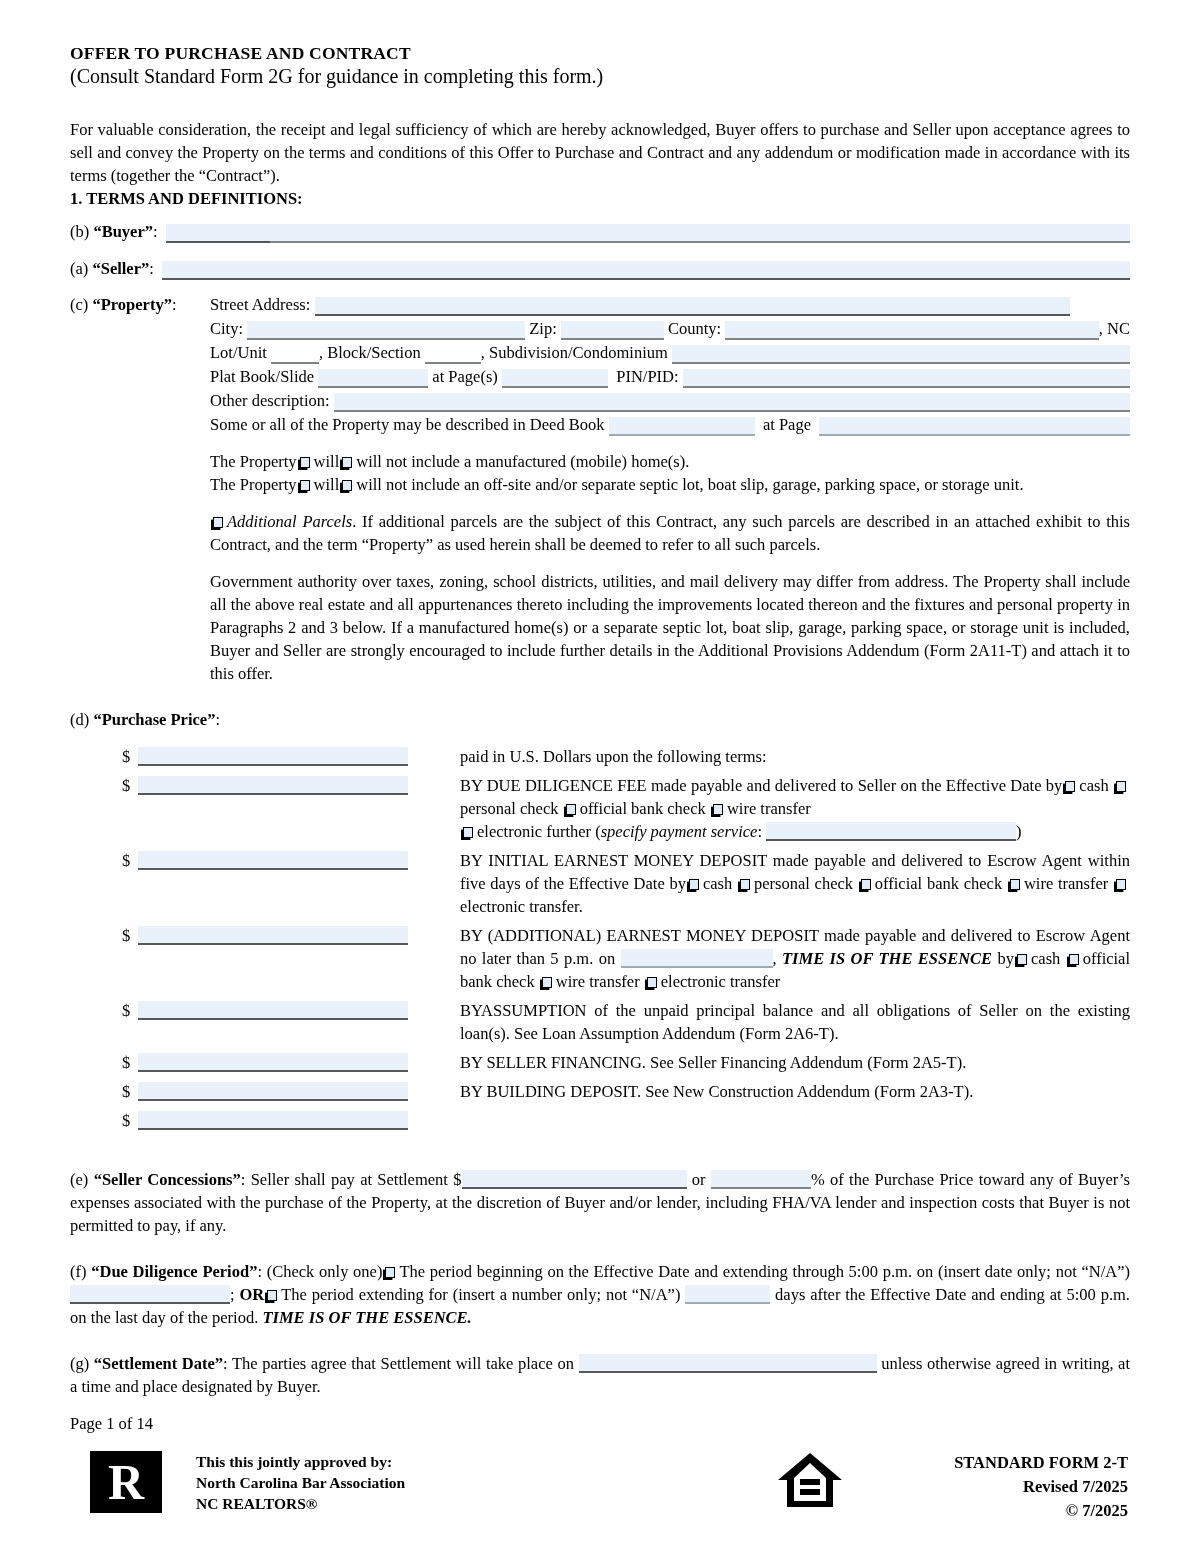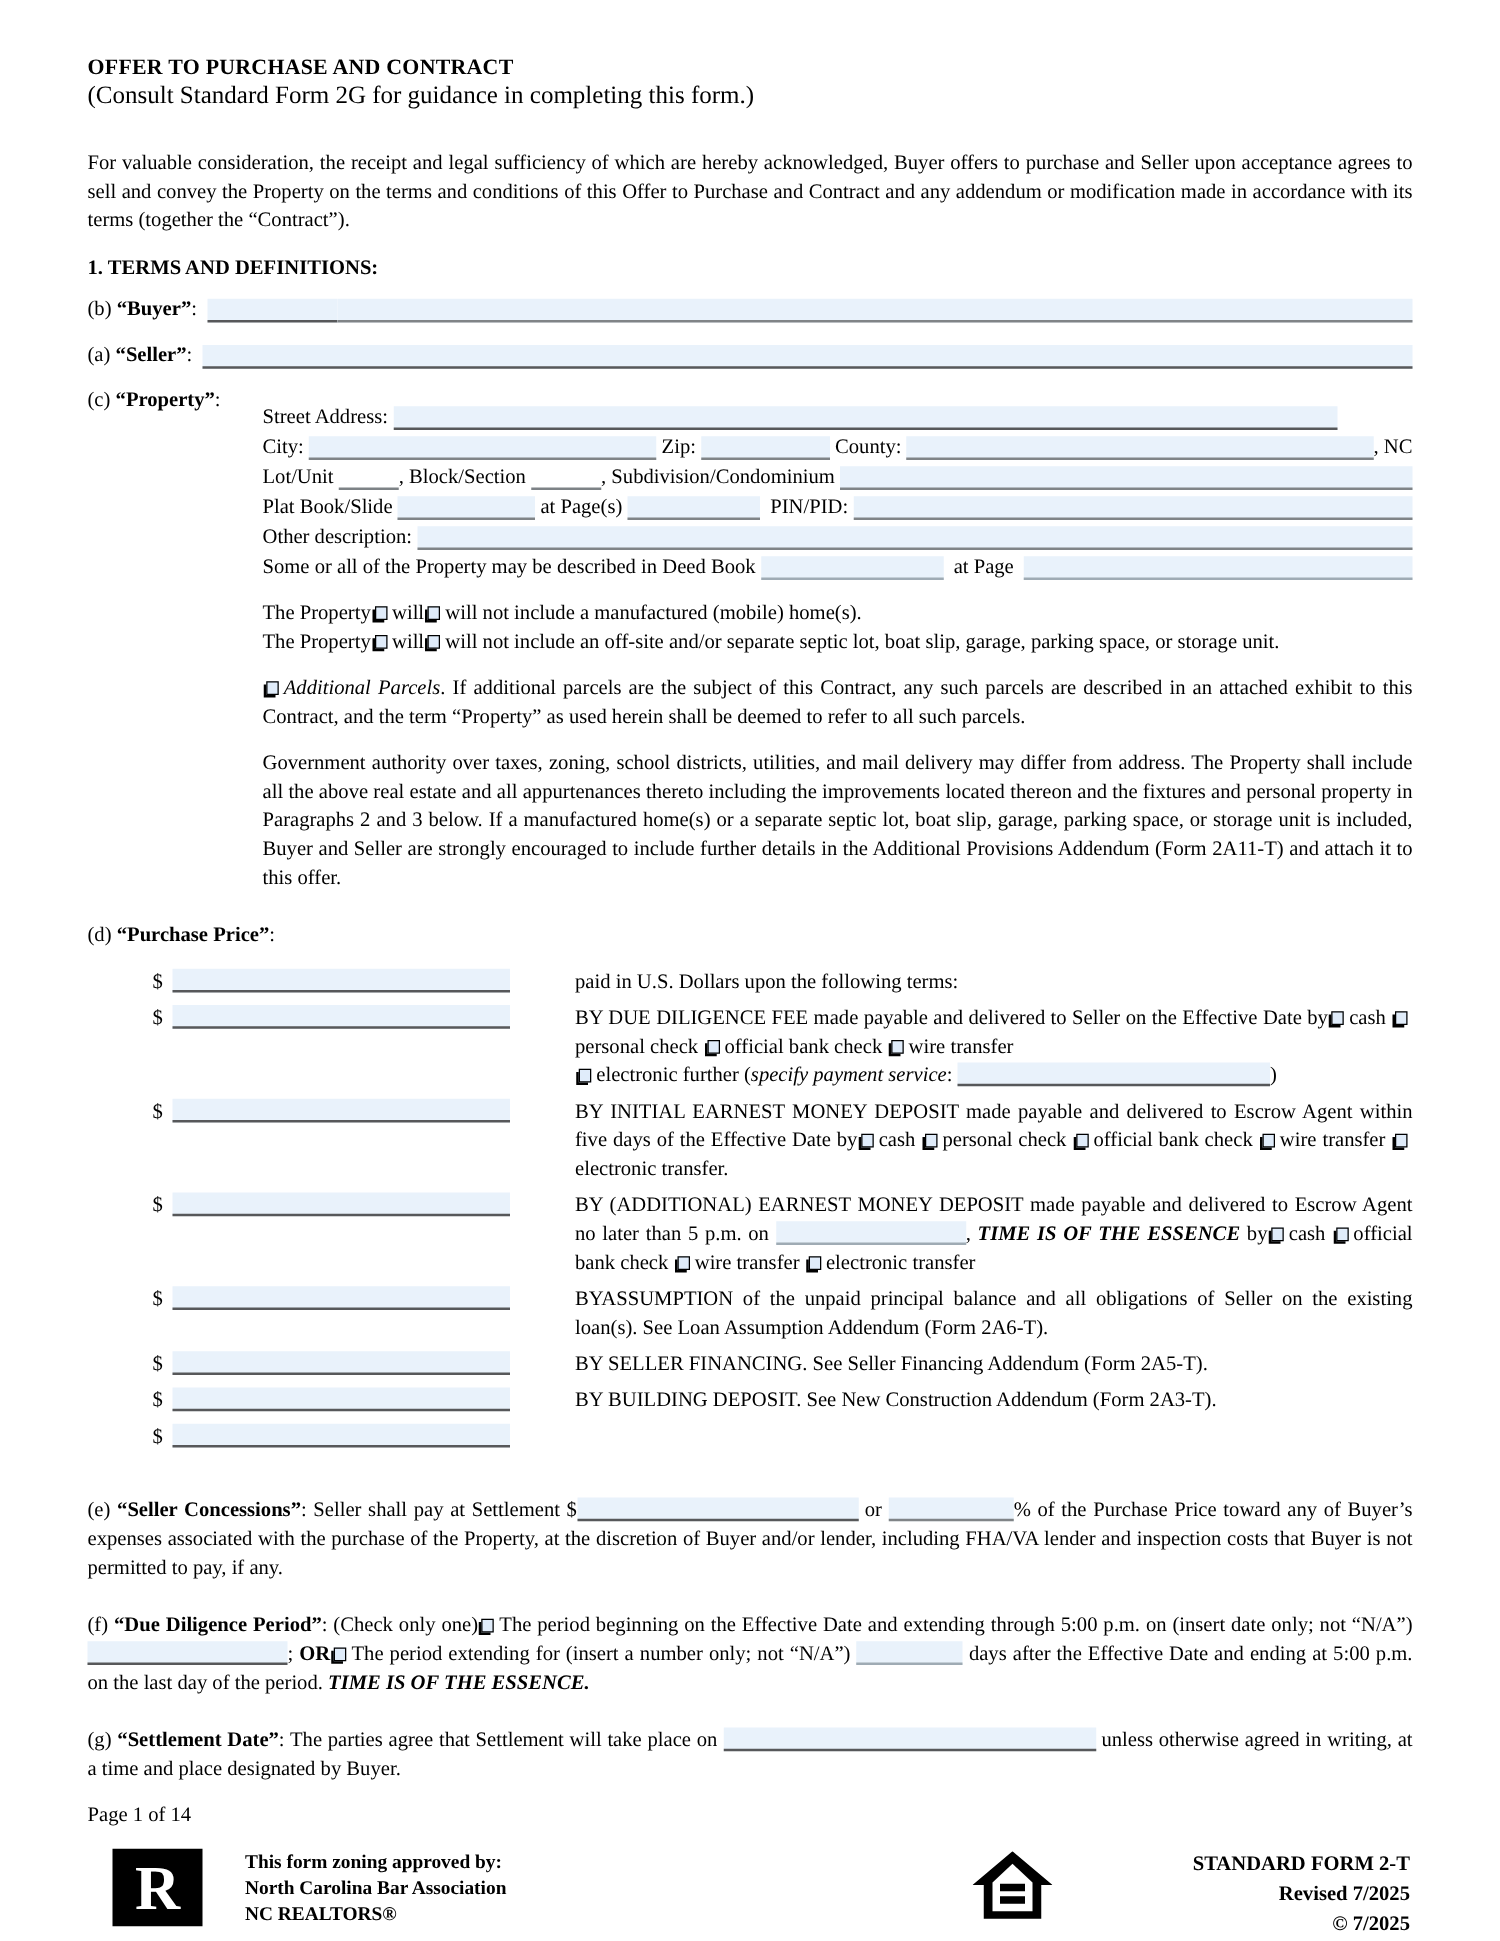--- a/index.html
+++ b/index.html
@@ -17,21 +17,21 @@
     overflow:hidden;
   }
   .center { text-align:left; }
   .j { text-align:justify; }
   .b { font-weight:bold; }
   .i { font-style:italic; }
   .bi { font-weight:bold; font-style:italic; }
   .title { font-size:17.5px; font-weight:bold; letter-spacing:.2px; }
   .subtitle { font-size:20px; }
   .intro { margin-top:30px; }
-  .sec-head { margin-top:15px; font-weight:bold; }
+  .sec-head { margin-top:0; font-weight:bold; }
   .flexline { display:flex; align-items:flex-end; }
   .nowrap { white-space:nowrap; }
   .field {
     display:inline-block;
     background:#e9f2fb;
     height:19px;
     vertical-align:-4px;
   }
   .grow { flex:1 1 auto; }
   .ul-d { border-bottom:2px solid #57585a; }
@@ -43,21 +43,21 @@
     width:10px; height:11px;
     border:1.7px solid #000;
     background:#e0ecfa;
     box-shadow:-2.3px 2.3px 0 -0.3px #000;
     margin:0 4px 0 3px;
     vertical-align:-1px;
   }
   .term-row { display:flex; margin-top:9px;justify-content:center; }
   .term-label { width:140px; flex:none; white-space:nowrap; }
   .term-body { flex:1 1 auto; min-width:0; }
-  .prop-line { display:flex; align-items:flex-end;margin-top:13px; }
+  .prop-line { display:flex; align-items:flex-end; }
   .prop-line + .prop-line { margin-top:1px; }
   .para { margin-top:14px; }
   .money-row { display:flex; margin-top:6px; }
   .money-cell { width:390px; flex:none; padding-left:52px; white-space:nowrap; }
   .money-field { width:270px; margin-left:8px; }
   .desc-cell { flex:1 1 auto; min-width:0; }
   .lettered { margin-top:23px; }
   .pagenum { margin-top:14px; }
   .footer { display:flex; margin-top:16px; }
   .r-logo-col { width:110px; flex:none; padding-left:20px; }
@@ -231,21 +231,21 @@
   <div class="center pagenum">Page 1 of 14</div>
 
   <div class="footer">
     <div class="r-logo-col">
       <div class="r-box">
           <span class="r-letter">R</span>
         </div>
 
     </div>
     <div class="approve-col">
-      <div class="b15">This form zoning approved by:</div>
+      <div class="b15">This this jointly approved by:</div>
       <div class="b15">North Carolina Bar Association</div>
       <div class="b15">NC REALTORS®</div>
 
     </div>
     <div class="eho-col">
       <svg width="64" height="56" viewBox="0 0 64 56">
         <path d="M32 0 L64 27 L55 27 L55 54 L9 54 L9 27 L0 27 Z" fill="#000"></path>
         <path d="M32 10 L48 25 L48 48 L16 48 L16 25 Z" fill="#fff"></path>
         <rect x="22" y="26" width="20" height="6" fill="#000"></rect>
         <rect x="22" y="36" width="20" height="6" fill="#000"></rect>

